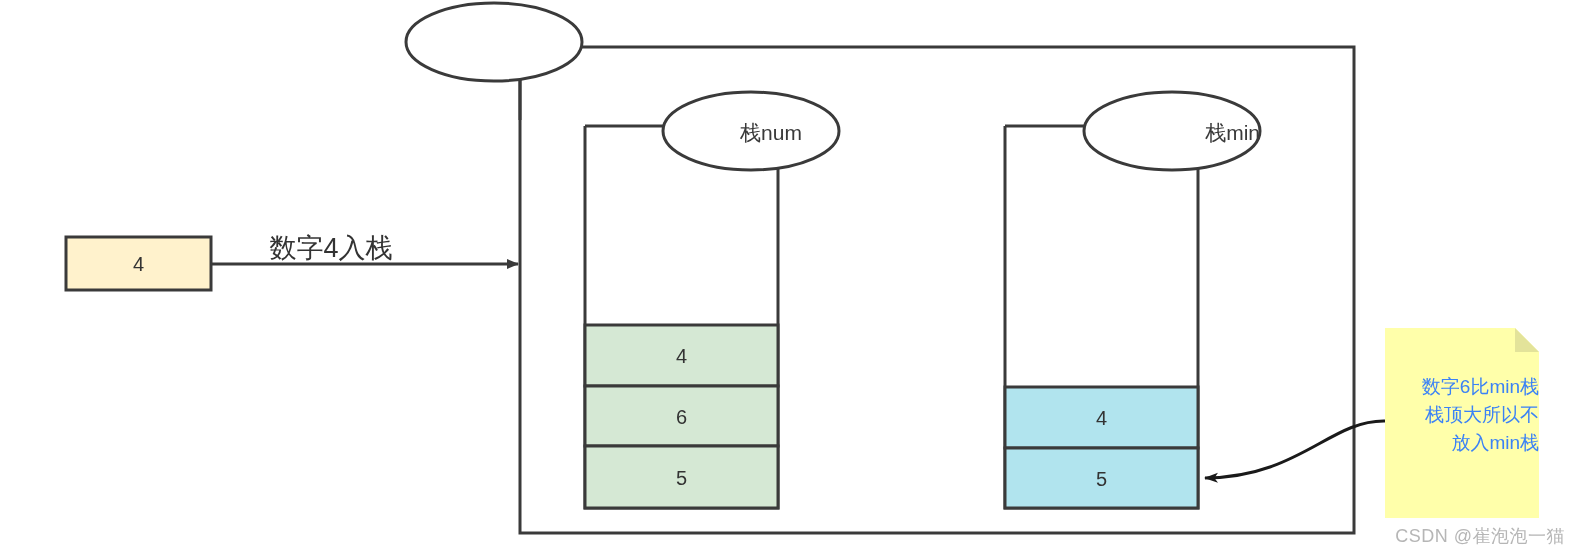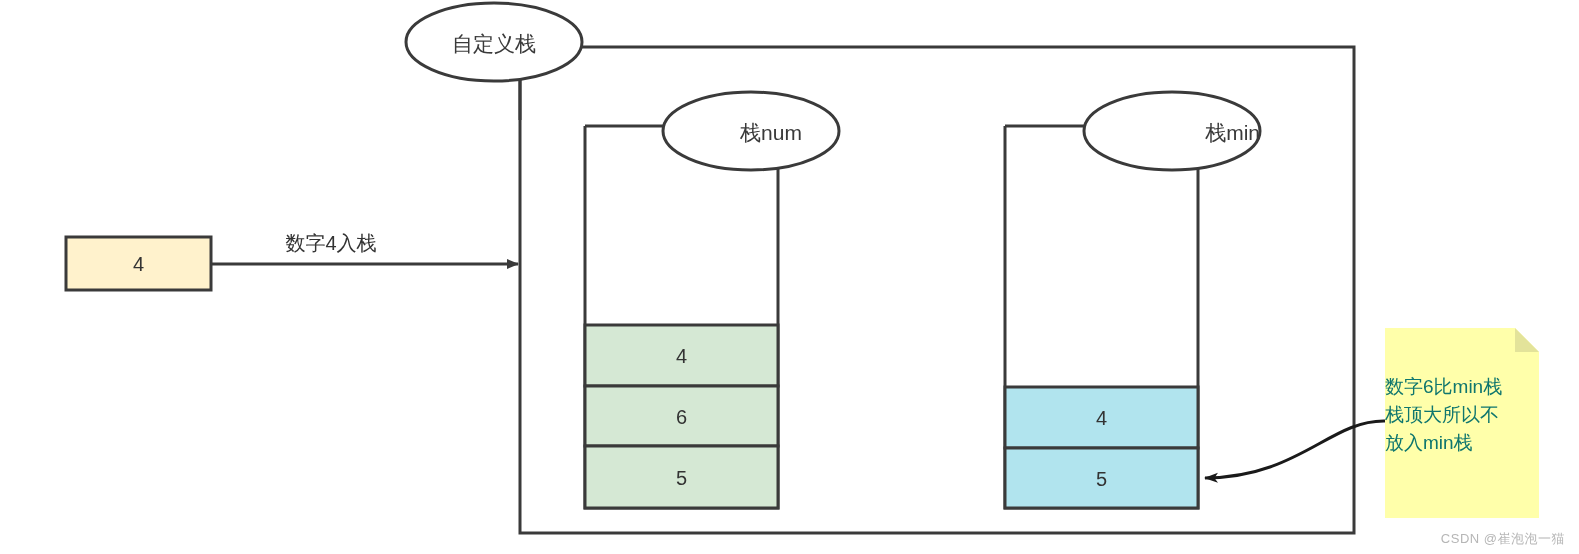--- a/index.html
+++ b/index.html
@@ -34,36 +34,36 @@
   }
   .node-label {
     font-size: 21px;
     color: #3a3a3a;
   }
   .cell-label {
     font-size: 20px;
     color: #333333;
   }
   .edge-label {
-    font-size: 20px;
+    font-size: 27px;
     color: #333333;
   }
   .note-text {
     position: absolute;
     font-size: 19px;
     line-height: 28px;
-    color: #0f766e;
-    text-align: left;
+    color: #3b82f6;
+    text-align: right;
     white-space: pre-line;
   }
   .watermark {
     position: absolute;
     right: 14px;
     bottom: 6px;
-    font-size: 13px;
+    font-size: 18px;
     color: #b6b6b6;
     font-family: "Liberation Sans", "DejaVu Sans", sans-serif;
     letter-spacing: 0.5px;
   }
 </style>
 </head>
 <body>
 
 <div id="canvas">
 
@@ -106,21 +106,20 @@
 
     <rect x="66" y="237" width="145" height="53" fill="#fff2cc" stroke="#3a3a3a" stroke-width="3"></rect>
     <line x1="211" y1="264" x2="518" y2="264" stroke="#3a3a3a" stroke-width="3" marker-end="url(#arrowhead)"></line>
 
     <path d="M1385,421 C1330,420 1300,477 1205,478" fill="none" stroke="#1a1a1a" stroke-width="3" marker-end="url(#arrowhead-curve)"></path>
 
     <path d="M1385,328 L1515,328 L1539,352 L1539,518 L1385,518 Z" fill="#ffffaa" stroke="none"></path>
     <path d="M1515,328 L1539,352 L1515,352 Z" fill="#e3e39a" stroke="none"></path>
   </svg>
 
-  <div class="lbl node-label" style="left:406px; top:30px; width:176px;">自定义栈</div>
 
   <div class="lbl node-label" style="left:663px; top:119px; width:176px;margin-left:20px;">栈num</div>
 
   <div class="lbl node-label" style="left:1084px; top:119px; width:176px;text-align:right;">栈min</div>
 
   <div class="lbl cell-label" style="left:585px; top:345px; width:193px;">4</div>
   <div class="lbl cell-label" style="left:585px; top:406px; width:193px;">6</div>
   <div class="lbl cell-label" style="left:585px; top:467px; width:193px;">5</div>
 
   <div class="lbl cell-label" style="left:1005px; top:407px; width:193px;">4</div>

